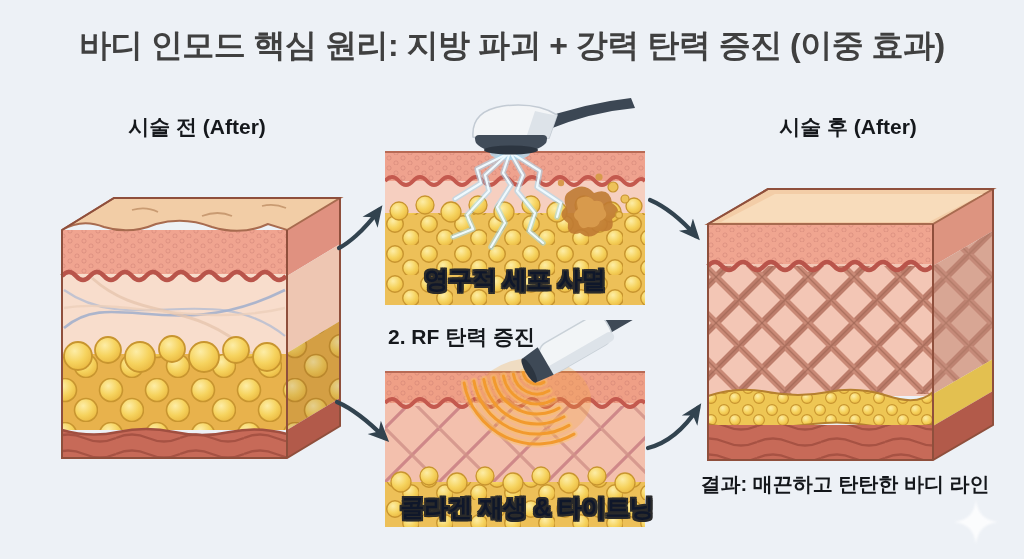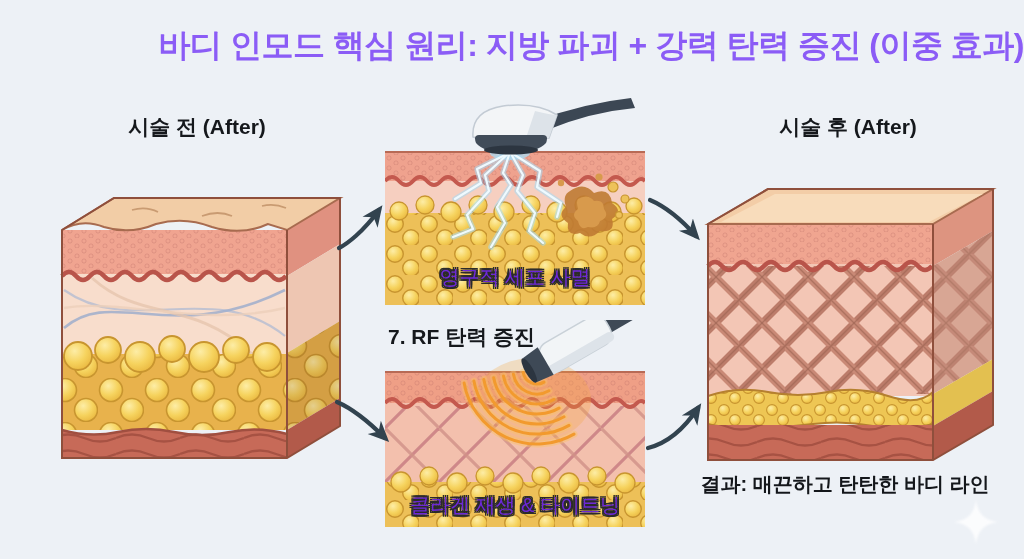--- a/index.html
+++ b/index.html
@@ -1,29 +1,29 @@
 <!DOCTYPE html>
 <html><head>
 <meta charset="utf-8">
 <style>
   html,body{margin:0;padding:0;}
   body{font-family:"Liberation Sans","DejaVu Sans",sans-serif;}
   #stage{position:relative;width:1024px;height:559px;background:#edf1f6;overflow:hidden;}
   .abs{position:absolute;}
-  #page-title{left:0;top:24px;width:1024px;text-align:right;font-size:32px;font-weight:800;color:#8b5cf6;letter-spacing:-0.5px;}
+  #page-title{left:0;top:24px;width:1024px;text-align:center;font-size:32px;font-weight:800;color:#404040;letter-spacing:-0.5px;}
   .panel-label{font-size:21px;font-weight:700;color:#15181c;text-align:center;}
   #before-label{left:52px;top:113px;width:290px;}
   #after-label{left:693px;top:113px;width:310px;}
   .step-title{font-size:21px;font-weight:700;color:#15181c;z-index:5;}
   #step1-title{left:388px;top:97px;}
   #step2-title{left:388px;top:323px;}
-  .caption{font-size:20px;font-weight:400;color:#6d28d9;text-align:center;z-index:6;
+  .caption{font-size:24px;font-weight:700;color:#0f172a;text-align:center;z-index:6;
     text-shadow:-2px -2px 0 #2b2b2b,2px -2px 0 #2b2b2b,-2px 2px 0 #2b2b2b,2px 2px 0 #2b2b2b,-2px 0 0 #2b2b2b,2px 0 0 #2b2b2b,0 -2px 0 #2b2b2b,0 2px 0 #2b2b2b;}
   #step1-caption{left:385px;top:264px;width:260px;}
-  #step2-caption{left:385px;top:492px;width:260px;}
+  #step2-caption{left:385px;top:492px;width:260px;padding-left:12px;}
   #result-text{left:660px;top:471px;width:370px;text-align:center;font-size:20px;font-weight:700;color:#14171b;}
   svg{display:block;}
   #sparkle{filter:blur(1.1px);opacity:.8;}
 </style>
 </head>
 <body>
 
 <div id="stage">
 
   <svg width="0" height="0" class="abs" aria-hidden="true">
@@ -68,21 +68,21 @@
       <marker id="ah" markerWidth="5" markerHeight="5" refX="6.5" refY="4" orient="auto" viewBox="0 0 9 8">
         <path d="M0,0 L9,4 L0,8 L2.6,4 z" fill="#32434f"></path>
       </marker>
     </defs>
   </svg>
 
   <div id="page-title" class="abs">바디 인모드 핵심 원리: 지방 파괴 + 강력 탄력 증진 (이중 효과)</div>
 
   <div id="before-label" class="abs panel-label">시술 전 (After)</div>
   <div id="after-label" class="abs panel-label">시술 후 (After)</div>
-  <div id="step2-title" class="abs step-title">7. RF 탄력 증진</div>
+  <div id="step2-title" class="abs step-title">2. RF 탄력 증진</div>
   <div id="step1-caption" class="abs caption">영구적 세포 사멸</div>
   <div id="step2-caption" class="abs caption">콜라겐 재생 &amp; 타이트닝</div>
   <div id="result-text" class="abs">결과: 매끈하고 탄탄한 바디 라인</div>
 
   <svg class="abs" style="left:52px;top:158px;" width="300" height="315" viewBox="0 0 300 315">
 
     <polygon points="235,72 288,40 288,86 235,118" fill="#e09180"></polygon>
     <polygon points="235,118 288,86 288,163 235,195" fill="#eec6b2"></polygon>
     <polygon points="235,195 288,163 288,240 235,272" fill="url(#fatBig)"></polygon>
     <polygon points="235,195 288,163 288,240 235,272" fill="#7a4a20" opacity=".18"></polygon>

